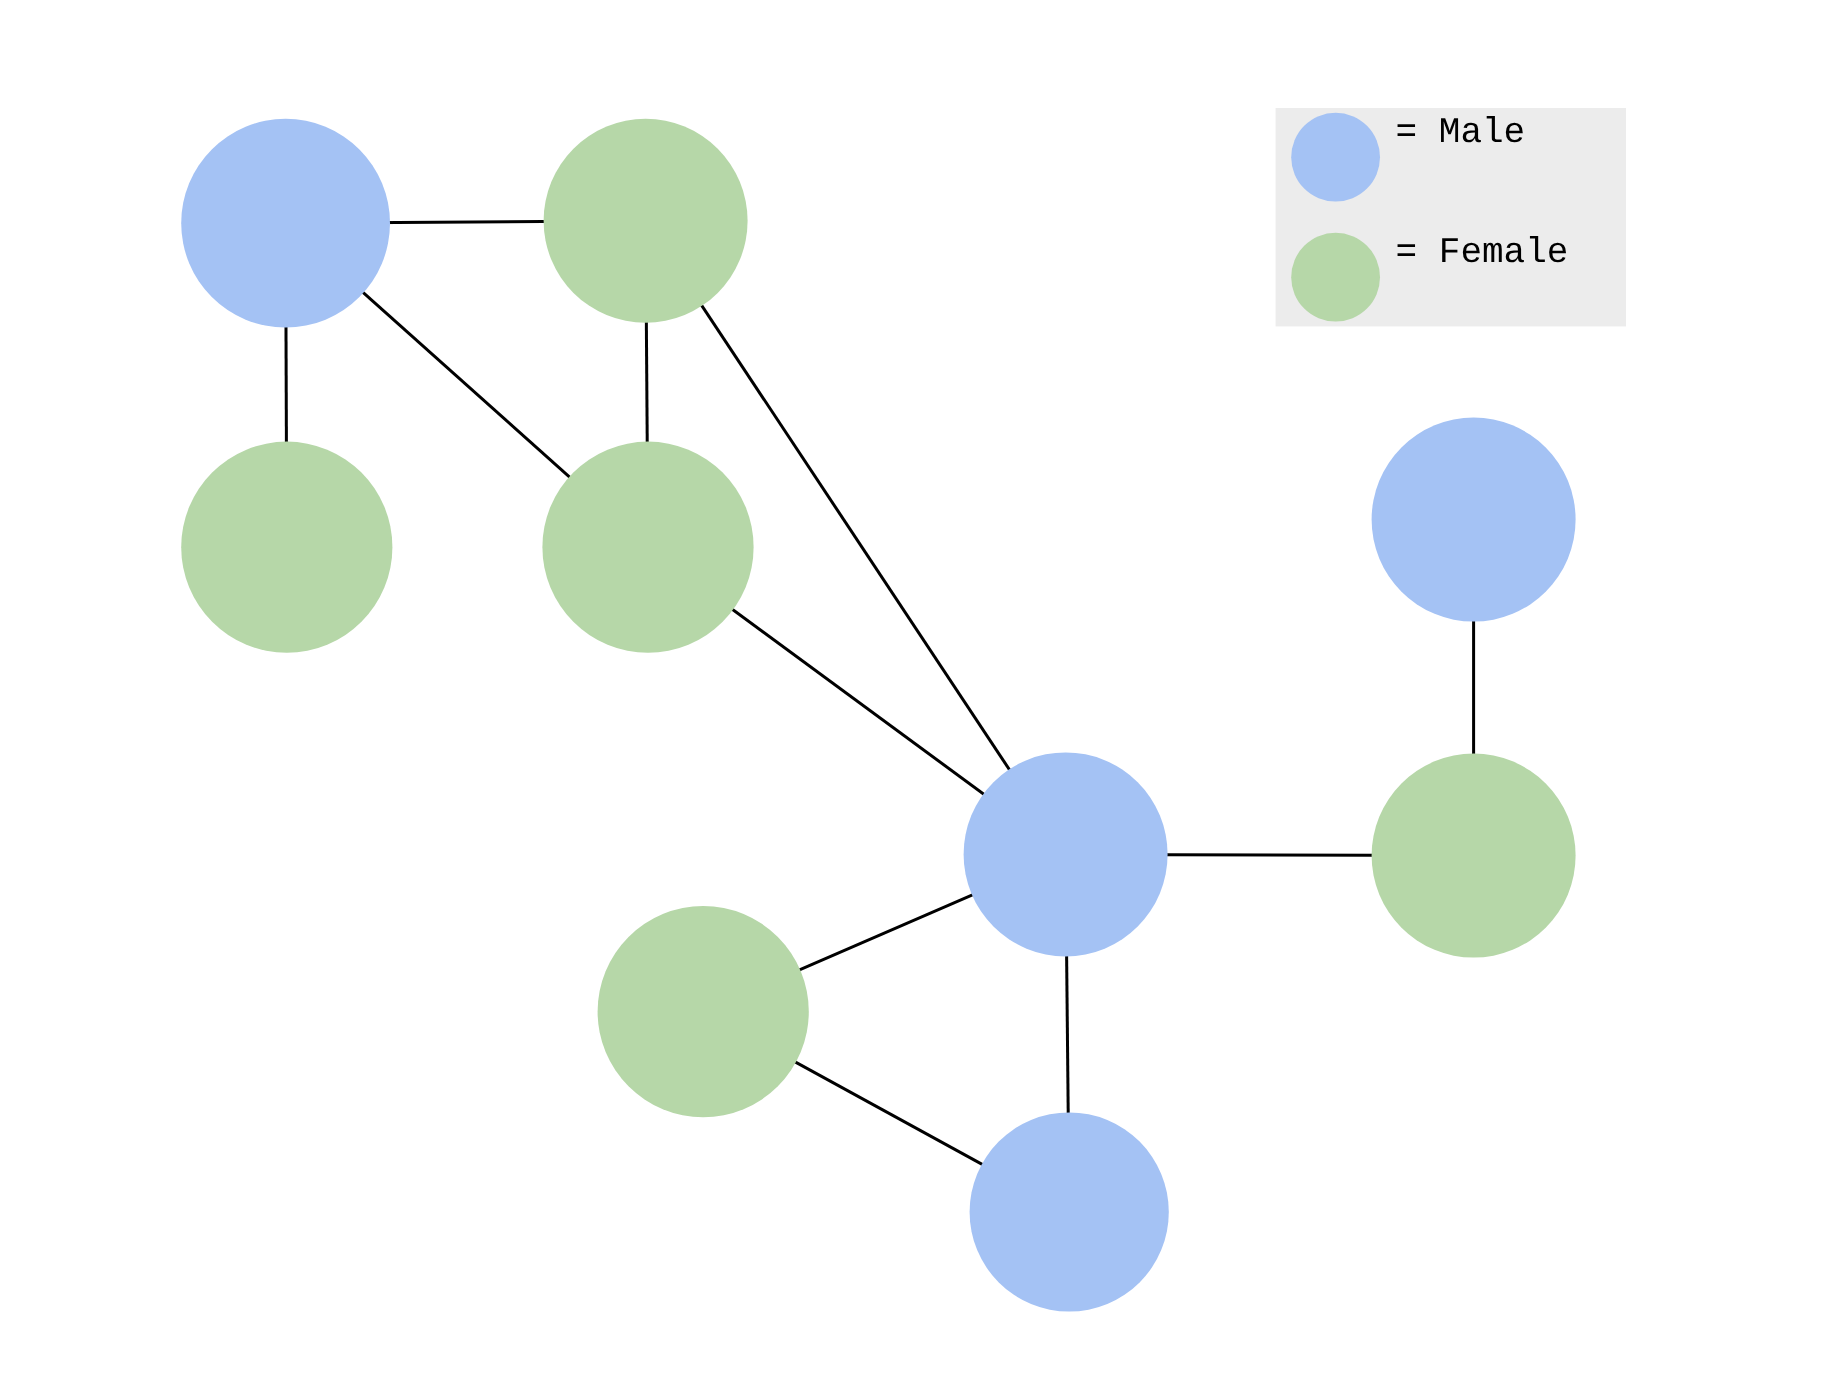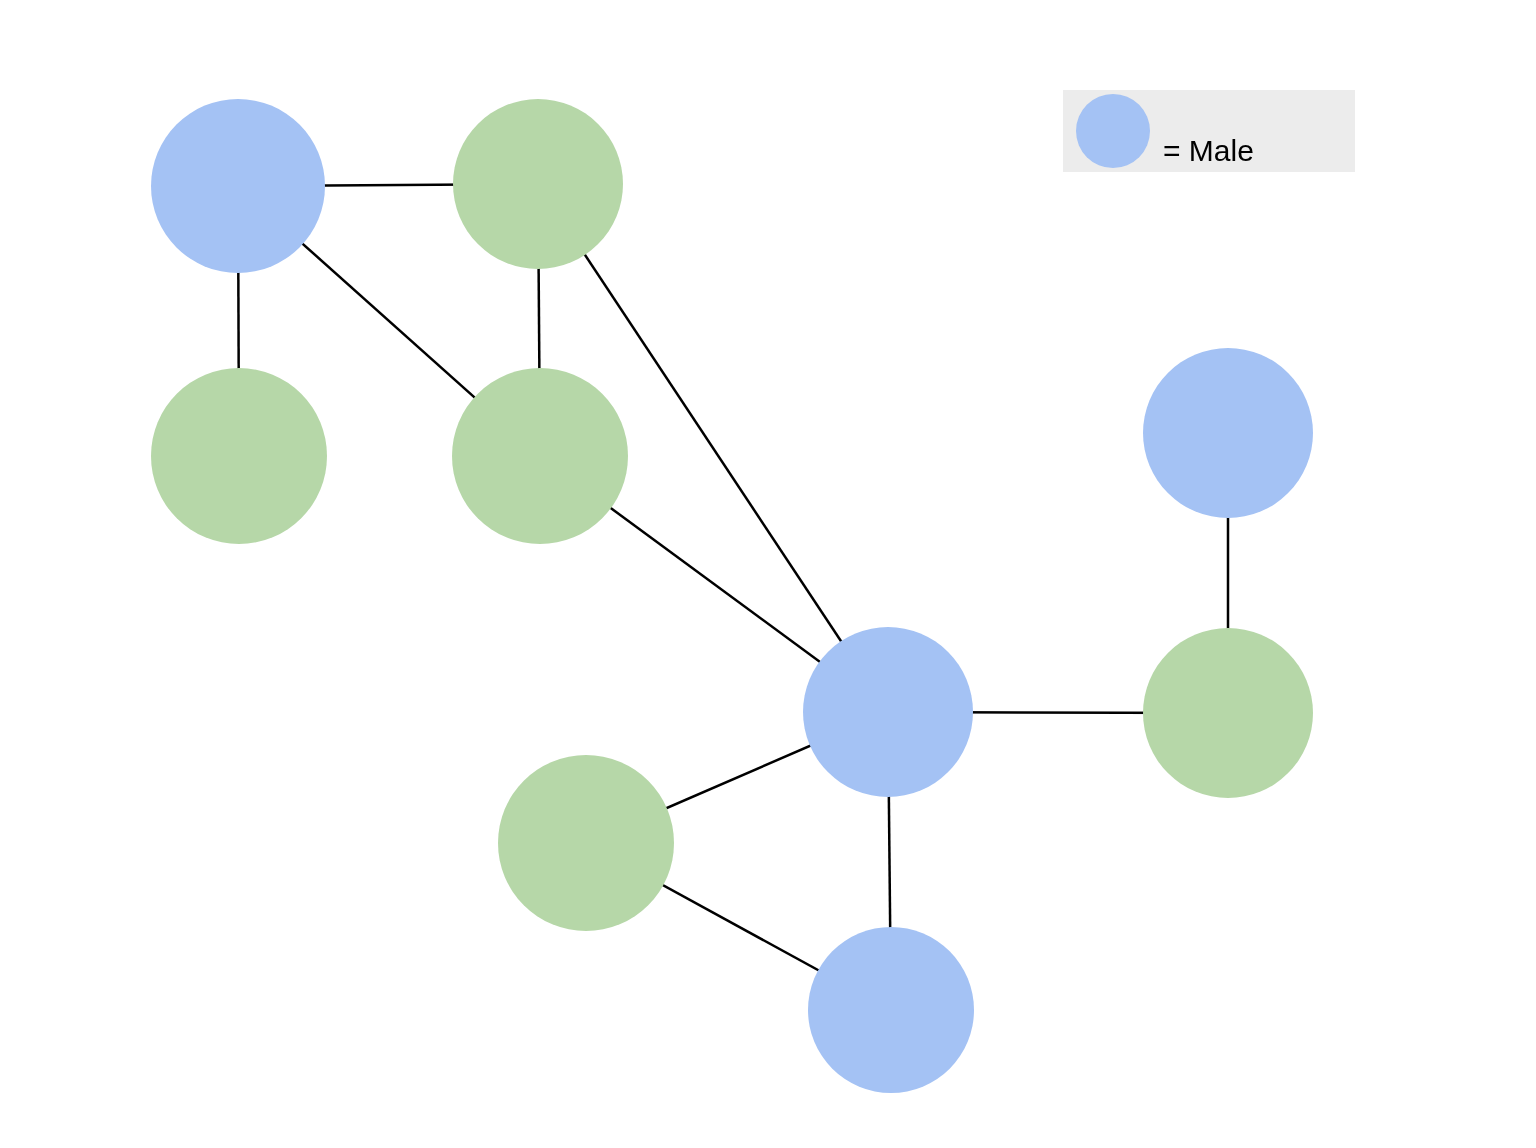--- a/index.html
+++ b/index.html
@@ -31,22 +31,23 @@
     top: 90px;
     width: 292px;
     box-sizing: border-box;
     padding: 4px 14px 4px 13px;
     display: flex;
     flex-direction: column;
     gap: 26px;
   }
   .legend-row {
     display: flex;
-    align-items: flex-end;
+    align-items: flex-start;
     gap: 13px;
+    font-family: Liberation Mono, monospace;
   }
   .legend-swatch {
     width: 74px;
     height: 74px;
     border-radius: 50%;
     flex: 0 0 auto;
   }
   .legend-label {
     font-size: 30px;
     color: #000000;
@@ -79,15 +80,19 @@
       <circle cx="891" cy="1010" r="83" fill="#a4c2f4"></circle>
       <circle cx="1228" cy="713" r="85" fill="#b6d7a8"></circle>
       <circle cx="1228" cy="433" r="85" fill="#a4c2f4"></circle>
     </svg>
 
   <div class="legend" style="background: rgb(236, 236, 236);">
     <div class="legend-row">
       <span class="legend-swatch" style="background: rgb(164, 194, 244);"></span>
       <span class="legend-label">= Male</span>
     </div>
+    <div class="legend-row">
+      <span class="legend-swatch" style="background: rgb(182, 215, 168);"></span>
+      <span class="legend-label">= Female</span>
+    </div>
   </div>
 
 </div>
 
 </body></html>

